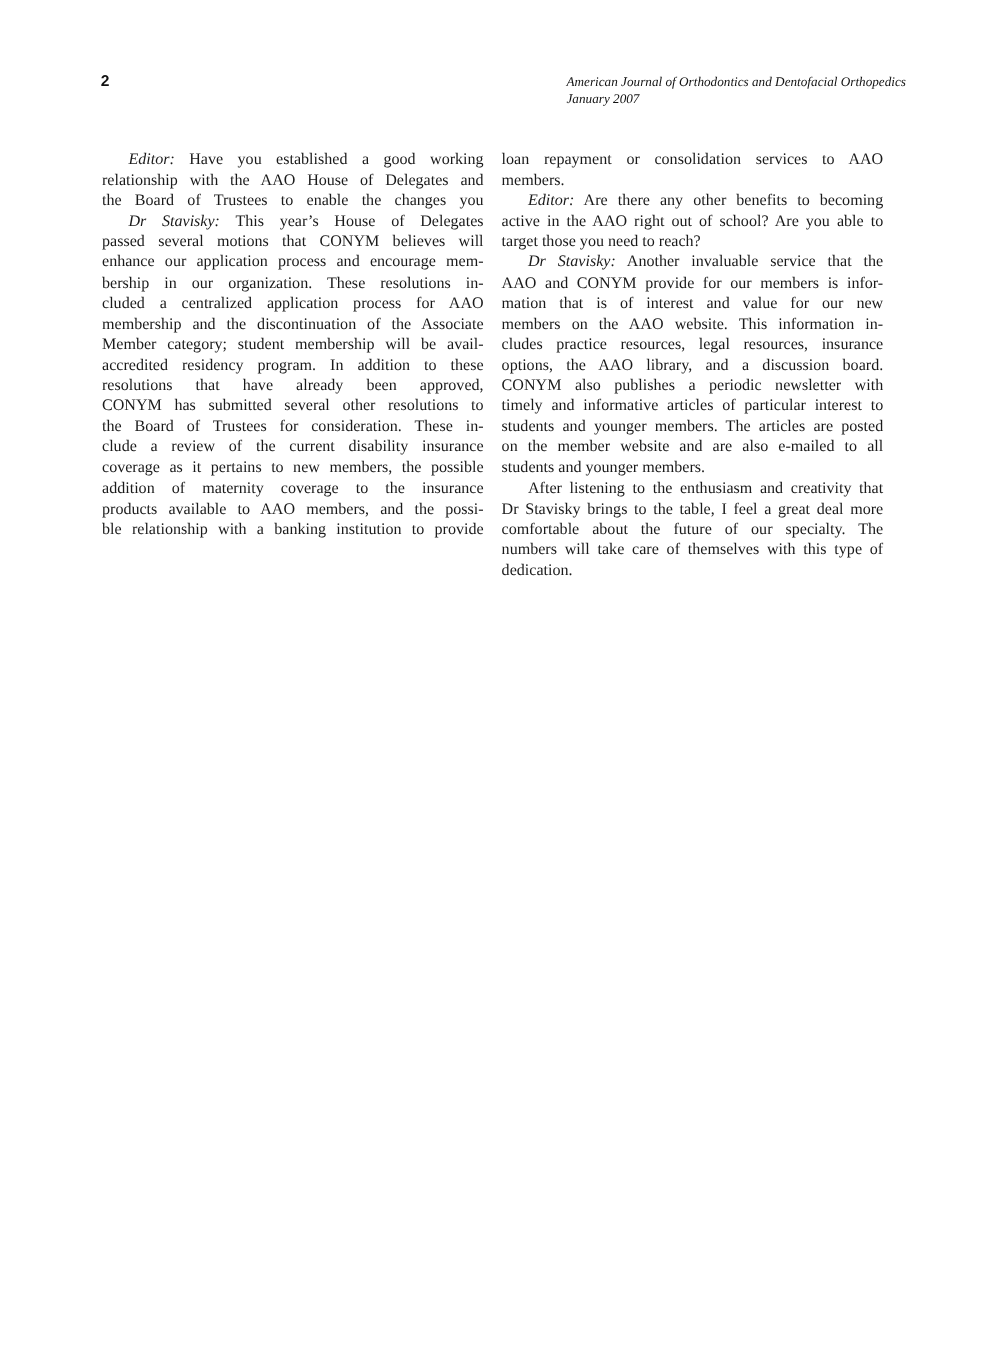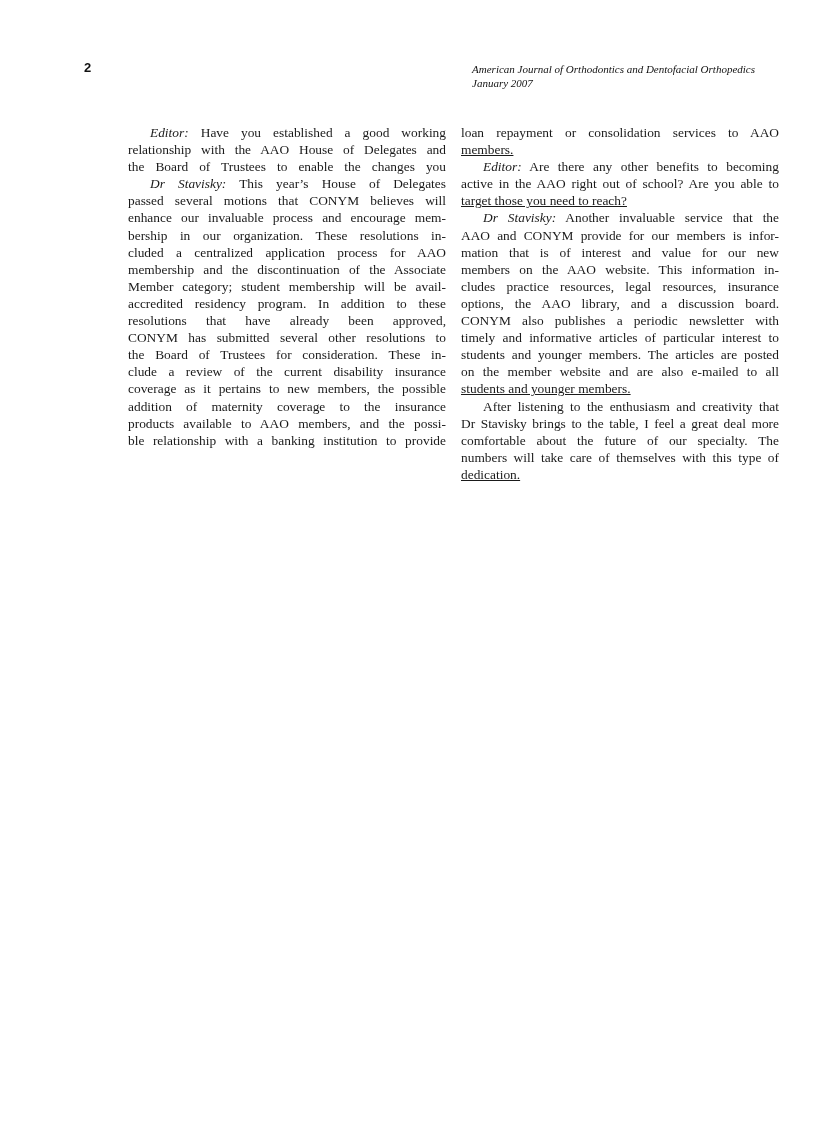--- a/index.html
+++ b/index.html
@@ -8,49 +8,49 @@
   .page-number {
     position: absolute; left: 84px; top: 60px;
     font-family: "Liberation Sans", sans-serif; font-weight: bold; font-size: 13px; color: #111;
   }
   .running-head {
     position: absolute; right: 83px; top: 62px; text-align: left;
     font-family: "Liberation Serif", serif; font-style: italic; font-size: 11px; line-height: 14px; color: #111;
   }
   .column {
     position: absolute; top: 124px; width: 318px;
-    font-family: "Liberation Serif", serif; font-size: 13.4px; line-height: 17.1px; color: #1a1a1a; margin-left: 43px;
+    font-family: "Liberation Serif", serif; font-size: 13.4px; line-height: 17.1px; color: #1a1a1a;
   }
   .col-left { left: 85px; }
   .col-right { left: 418px; }
   .line {
     display: block; height: 17.1px; white-space: nowrap;
     text-align: justify; text-align-last: justify;
   }
-  .line.last { text-align-last: left; text-decoration: underline; }
+  .line.last { text-align-last: left; }
   .line.indent { padding-left: 22px; }
   .speaker { font-style: italic; }
 </style>
 </head>
 <body>
 
 <div class="page">
   <div class="page-number">2</div>
   <div class="running-head">
     <div>American Journal of Orthodontics and Dentofacial Orthopedics</div>
     <div>January 2007</div>
   </div>
 
   <div class="column col-left">
       <span class="line indent"><span class="speaker">Editor:</span><span> Have you established a good working</span></span>
       <span class="line"><span>relationship with the AAO House of Delegates and</span></span>
       <span class="line"><span>the Board of Trustees to enable the changes you</span></span>
       <span class="line indent"><span class="speaker">Dr Stavisky:</span><span> This year’s House of Delegates</span></span>
       <span class="line"><span>passed several motions that CONYM believes will</span></span>
-      <span class="line"><span>enhance our invaluable process and encourage mem-</span></span>
+      <span class="line"><span>enhance our application process and encourage mem-</span></span>
       <span class="line"><span>bership in our organization. These resolutions in-</span></span>
       <span class="line"><span>cluded a centralized application process for AAO</span></span>
       <span class="line"><span>membership and the discontinuation of the Associate</span></span>
       <span class="line"><span>Member category; student membership will be avail-</span></span>
       <span class="line"><span>accredited residency program. In addition to these</span></span>
       <span class="line"><span>resolutions that have already been approved,</span></span>
       <span class="line"><span>CONYM has submitted several other resolutions to</span></span>
       <span class="line"><span>the Board of Trustees for consideration. These in-</span></span>
       <span class="line"><span>clude a review of the current disability insurance</span></span>
       <span class="line"><span>coverage as it pertains to new members, the possible</span></span>

